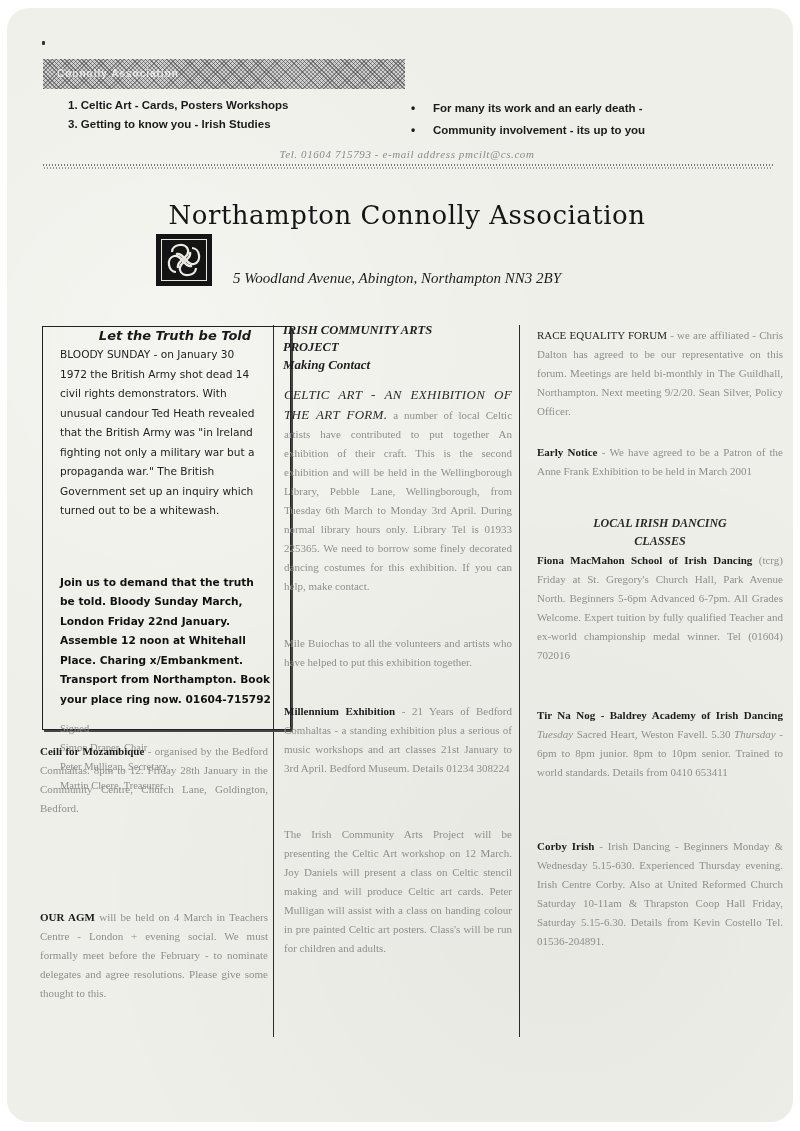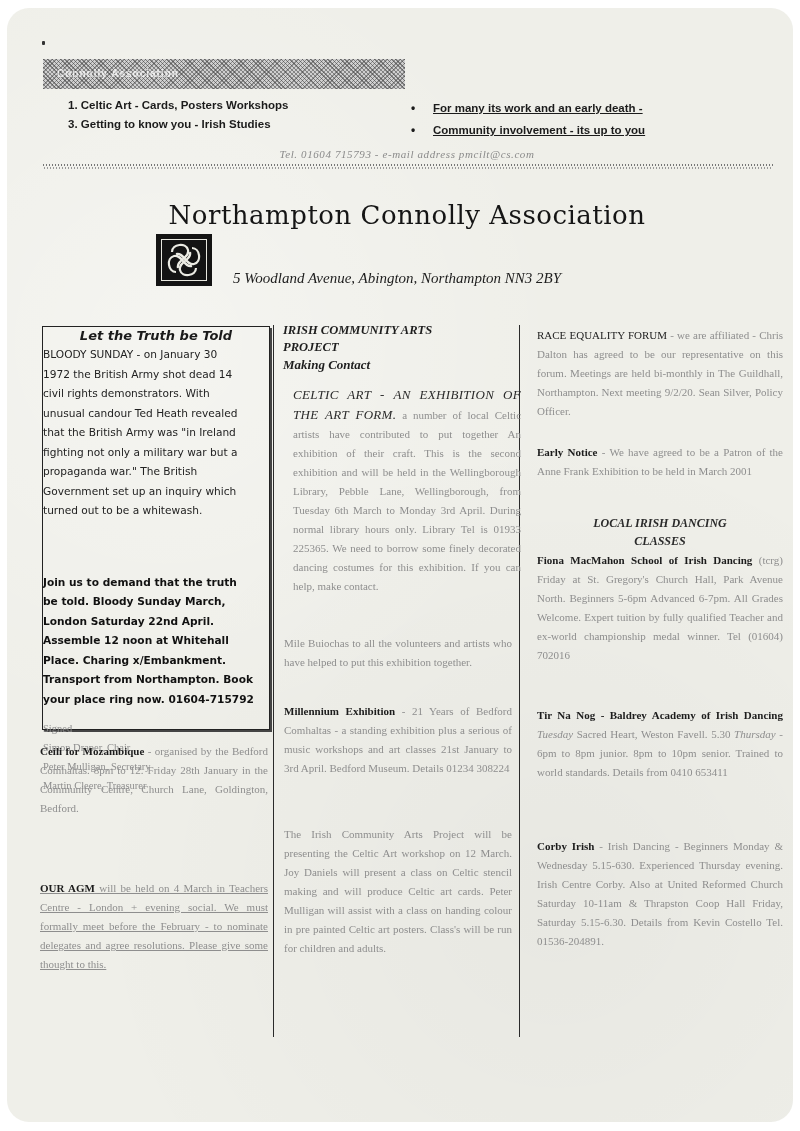--- a/index.html
+++ b/index.html
@@ -36,21 +36,21 @@
       position: absolute; left: 41px; top: 88px; width: 360px;
       font-family: "Liberation Sans", sans-serif; font-size: 11.5px; font-weight: bold; color: #1b1b1b;
       line-height: 19px;
       margin-left: 20px;
     }
     .services div { white-space: nowrap; }
     .bullets {
       position: absolute; left: 404px; top: 92px; width: 380px;
       font-family: "Liberation Sans", sans-serif; font-size: 11.5px; font-weight: bold; color: #1b1b1b;
     }
-    .bullets .b { position: relative; padding-left: 22px; height: 22px; line-height: 16px; white-space: nowrap; text-decoration: underline; }
+    .bullets .b { position: relative; padding-left: 22px; height: 22px; line-height: 16px; white-space: nowrap; }
     .bullets .b::before { content: "\2022"; position: absolute; left: 0; top: 0; font-size: 12px; }
     .contact-line {
       position: absolute; left: 0; width: 800px; top: 140px; text-align: center;
       font-family: "Liberation Serif", serif; font-style: italic; font-size: 11px; color: #8a8a8a; letter-spacing: 0.6px;
     }
     .dotted-rule {
       position: absolute; left: 36px; width: 730px; top: 156px; height: 5px;
       background-image: repeating-linear-gradient(90deg, #777 0 1px, transparent 1px 3px),
                         repeating-linear-gradient(90deg, transparent 0 1px, #999 1px 2px, transparent 2px 3px);
       background-size: 100% 2px, 100% 2px;
@@ -68,23 +68,23 @@
     .logo .inner { position: absolute; left: 3px; top: 3px; right: 3px; bottom: 3px; border: 1px solid #e8e8e0; }
     .logo svg { position: absolute; left: 6px; top: 4px; }
     .address {
       position: absolute; left: 226px; top: 262px;
       font-family: "Liberation Serif", serif; font-style: italic; font-size: 15px; color: #1d1d1d;
     }
 
     
     .col-rule { position: absolute; width: 1px; background: #2a2a2a; }
     .boxed {
-      position: absolute; left: 35px; top: 318px; width: 228px; height: 404px;
+      position: absolute; left: 35px; top: 318px; width: 249px; height: 404px;
       border: 1px solid #222; box-shadow: 2px 2px 0 #444;
-      padding: 0 0 0 0; box-sizing: border-box;
+      padding: 0 0 0 17px; box-sizing: border-box;
     }
     .box-title {
       font-family: "DejaVu Sans", sans-serif; font-style: italic; font-weight: bold; font-size: 13px;
       text-align: center; color: #1a1a1a; margin-top: 0px; line-height: 18px;
     }
     .comic {
       font-family: "DejaVu Sans", sans-serif; font-size: 10.6px; color: #222; line-height: 19.5px;
     }
     .comic.bold { font-weight: bold; color: #111; margin-top: 34px; }
     .para-gap { height: 18px; }
@@ -159,49 +159,49 @@
       <div>that the British Army was "in Ireland</div>
       <div>fighting not only a military war but a</div>
       <div>propaganda war." The British</div>
       <div>Government set up an inquiry which</div>
       <div>turned out to be a whitewash.</div>
     </div>
     <div class="para-gap"></div>
     <div class="comic bold">
       <div>Join us to demand that the truth</div>
       <div>be told. Bloody Sunday March,</div>
-      <div>London Saturday 22nd April.</div>
+      <div>London Friday 22nd January.</div>
       <div>Assemble 12 noon at Whitehall</div>
       <div>Place. Charing x/Embankment.</div>
       <div>Transport from Northampton. Book</div>
       <div>your place ring now. 01604-715792</div>
     </div>
     <div class="signed">
       <div>Signed</div>
       <div>Simon Draper, Chair</div>
       <div>Peter Mulligan, Secretary</div>
       <div>Martin Cleere, Treasurer</div>
     </div>
   </div>
 
   <div class="block serif-body" style="left:33px; top:734px; width:228px;">
     <b>Ceili for Mozambique</b><span> - organised by the Bedford Comhaltas. 8pm to 12. Friday 28th January in the Community Centre, Church Lane, Goldington, Bedford.</span>
   </div>
 
-  <div class="block serif-body" style="left:33px; top:871px; width:228px;text-decoration:underline;">
+  <div class="block serif-body" style="left:33px; top:900px; width:228px;">
     <b>OUR AGM</b><span> will be held on 4 March in Teachers Centre - London + evening social. We must formally meet before the February - to nominate delegates and agree resolutions.  Please give some thought to this.</span>
   </div>
 
   <div class="block" style="left:276px; top:314px; width:228px;">
     <div class="col-heading">IRISH COMMUNITY ARTS</div>
     <div class="col-heading">PROJECT</div>
     <div class="col-heading" style="font-size:13px;">Making Contact</div>
   </div>
 
-  <div class="block serif-body" style="left:286px; top:377px; width:228px;">
+  <div class="block serif-body" style="left:277px; top:377px; width:228px;">
     <i class="celtic-head">CELTIC ART - AN EXHIBITION OF THE ART FORM.</i><span> a number of local Celtic artists have contributed to put together An exhibition of their craft. This is the second exhibition and will be held in the Wellingborough Library, Pebble Lane, Wellingborough, from Tuesday 6th March to Monday 3rd April. During normal library hours only. Library Tel is 01933 225365. We need to borrow some finely decorated dancing costumes for this exhibition. If you can help, make contact.</span>
   </div>
 
   <div class="block serif-body" style="left:277px; top:626px; width:228px;">Mile Buiochas to all the volunteers and artists who have helped to put this exhibition together.</div>
 
   <div class="block serif-body" style="left:277px; top:694px; width:228px;">
     <b>Millennium Exhibition</b><span> - 21 Years of Bedford Comhaltas - a standing exhibition plus a serious of music workshops and art classes 21st January to 3rd April. Bedford Museum. Details 01234 308224</span>
   </div>
 
   <div class="block serif-body" style="left:277px; top:817px; width:228px;">The Irish Community Arts Project will be presenting the Celtic Art workshop on 12 March. Joy Daniels will present a class on Celtic stencil making and will produce Celtic art cards. Peter Mulligan will assist with a class on handing colour in pre painted Celtic art posters. Class's will be run for children and adults.</div>

